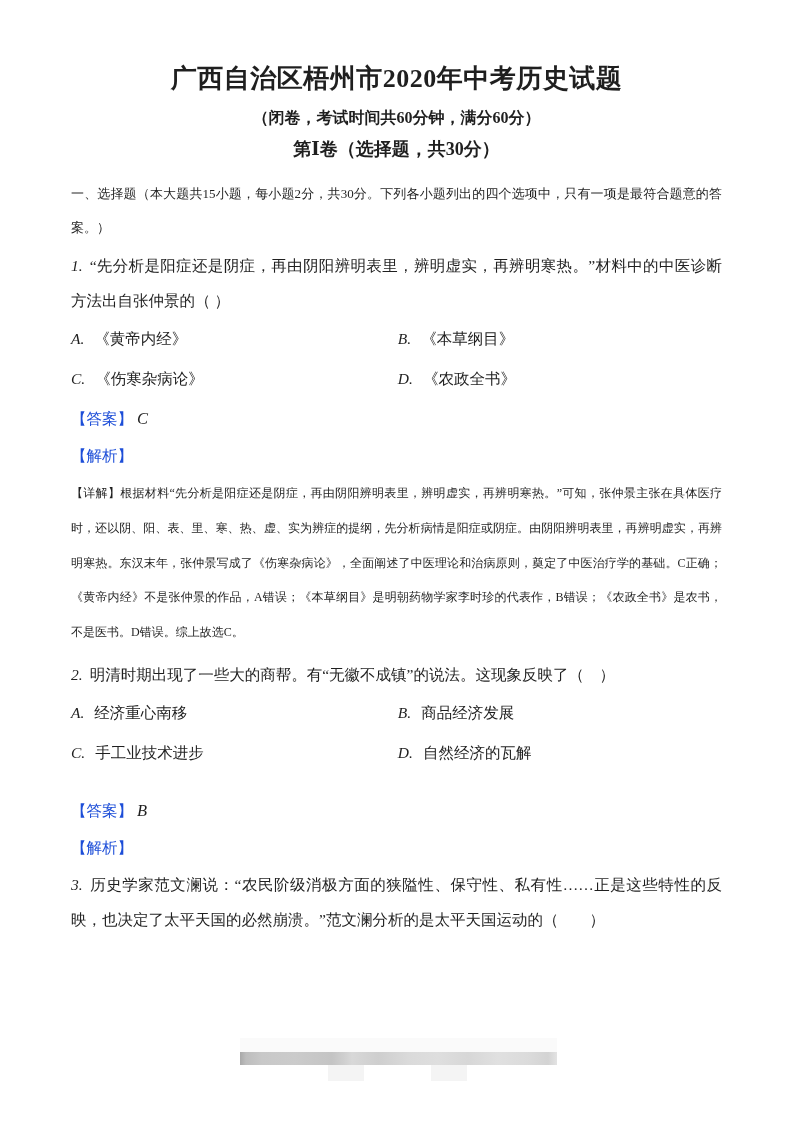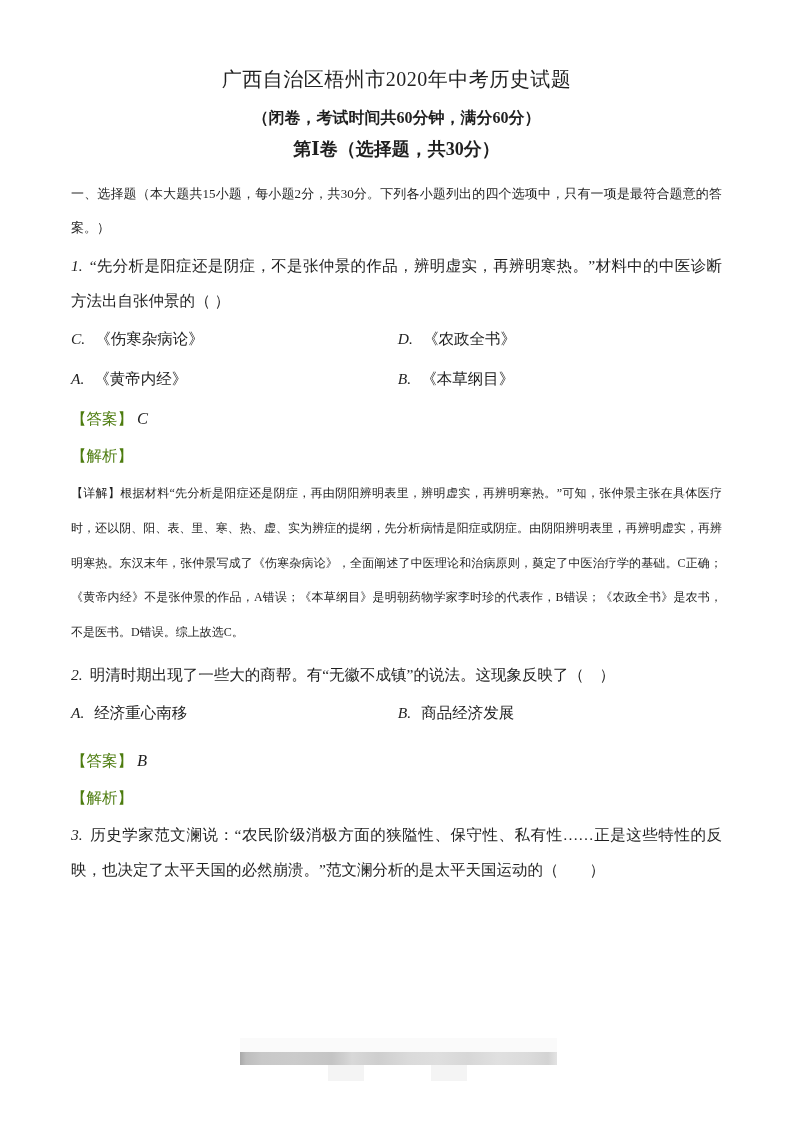--- a/index.html
+++ b/index.html
@@ -10,21 +10,21 @@
     overflow: hidden;
     font-family: "Liberation Serif", "DejaVu Serif", serif;
     color: #1f1f1f;
   }
   .doc {
     position: absolute;
     left: 71px; top: 64px;
     width: 651px;
   }
   .title {
-    font-size: 20px; font-weight: normal;
+    font-size: 26px; font-weight: bold;
     text-align: center;
     line-height: 30px;
     margin: 0 0 12px 0;
     letter-spacing: 0.5px;
   }
   .subtitle {
     font-size: 16px; font-weight: bold;
     text-align: center;
     line-height: 24px;
     margin: 0 0 6px 0;
@@ -55,33 +55,33 @@
     margin: 0 0 6px 0;
   }
   .opt-left { width: 50.2%; }
   .opt-right { flex: 1; }
   .opt-letter { font-style: italic; margin-right: 10px; }
   .answer-line, .analysis-line {
     font-size: 15.5px;
     line-height: 34px;
     margin: 0 0 3px 0;
   }
-  .teal { color: #4d7c0f; }
+  .teal { color: #1d4ed8; }
   .answer-letter {
     font-style: italic;
     font-size: 16.5px;
     margin-left: 4px;
   }
   .detail {
     font-size: 12px;
     line-height: 34.8px;
     text-align: justify;
     margin: 0 0 8px 0;
   }
-  .q2-answer { margin-top: 8px; }
+  .q2-answer { margin-top: 24px; }
   .watermark {
     position: absolute;
     left: 240px; top: 1052px;
     width: 317px; height: 13px;
     background: linear-gradient(90deg,
       #a9a9a9 0px, #bdbdbd 6px, #c8c8c8 22px, #cbcbcb 55px,
       #c4c4c4 92px, #cfcfcf 104px, #d8d8d8 112px, #cecece 138px,
       #dadada 168px, #dedede 198px, #d7d7d7 228px, #e0e0e0 258px,
       #dbdbdb 288px, #d3d3d3 308px, #e3e3e3 317px);
   }
@@ -104,42 +104,44 @@
 </head>
 <body>
 
 <div class="doc">
 
   <h1 class="title">广西自治区梧州市2020年中考历史试题</h1>
   <div class="subtitle">（闭卷，考试时间共60分钟，满分60分）</div>
   <div class="section-header">第Ⅰ卷（选择题，共30分）</div>
   <p class="instructions">一、选择题（本大题共15小题，每小题2分，共30分。下列各小题列出的四个选项中，只有一项是最符合题意的答案。）</p>
 
-  <p class="stem"><span class="qnum">1.</span><span>“先分析是阳症还是阴症，不是张仲景的作品，辨明虚实，再辨明寒热。”材料中的中医诊断方法出自张仲景的（  ）</span></p>
+  <p class="stem"><span class="qnum">1.</span><span>“先分析是阳症还是阴症，再由阴阳辨明表里，辨明虚实，再辨明寒热。”材料中的中医诊断方法出自张仲景的（  ）</span></p>
 
+  <div class="opts-row">
+    <span class="opt-left"><span class="opt-letter">A.</span><span>《黄帝内经》</span></span>
+    <span class="opt-right"><span class="opt-letter">B.</span><span>《本草纲目》</span></span>
+  </div>
   <div class="opts-row">
     <span class="opt-left"><span class="opt-letter">C.</span><span>《伤寒杂病论》</span></span>
     <span class="opt-right"><span class="opt-letter">D.</span><span>《农政全书》</span></span>
-  </div>
-  <div class="opts-row">
-    <span class="opt-left"><span class="opt-letter">A.</span><span>《黄帝内经》</span></span>
-    <span class="opt-right"><span class="opt-letter">B.</span><span>《本草纲目》</span></span>
   </div>
 
   <p class="answer-line"><span class="teal">【答案】</span><span class="answer-letter">C</span></p>
   <p class="analysis-line"><span class="teal">【解析】</span></p>
   <p class="detail">【详解】根据材料“先分析是阳症还是阴症，再由阴阳辨明表里，辨明虚实，再辨明寒热。”可知，张仲景主张在具体医疗时，还以阴、阳、表、里、寒、热、虚、实为辨症的提纲，先分析病情是阳症或阴症。由阴阳辨明表里，再辨明虚实，再辨明寒热。东汉末年，张仲景写成了《伤寒杂病论》，全面阐述了中医理论和治病原则，奠定了中医治疗学的基础。C正确；《黄帝内经》不是张仲景的作品，A错误；《本草纲目》是明朝药物学家李时珍的代表作，B错误；《农政全书》是农书，不是医书。D错误。综上故选C。</p>
 
   <p class="stem"><span class="qnum">2.</span><span>明清时期出现了一些大的商帮。有“无徽不成镇”的说法。这现象反映了（　）</span></p>
 
   <div class="opts-row">
     <span class="opt-left"><span class="opt-letter">A.</span><span>经济重心南移</span></span>
     <span class="opt-right"><span class="opt-letter">B.</span><span>商品经济发展</span></span>
   </div>
   <div class="opts-row">
+    <span class="opt-left"><span class="opt-letter">C.</span><span>手工业技术进步</span></span>
+    <span class="opt-right"><span class="opt-letter">D.</span><span>自然经济的瓦解</span></span>
   </div>
 
   <p class="answer-line q2-answer"><span class="teal">【答案】</span><span class="answer-letter">B</span></p>
   <p class="analysis-line"><span class="teal">【解析】</span></p>
 
   <p class="stem"><span class="qnum">3.</span><span>历史学家范文澜说：“农民阶级消极方面的狭隘性、保守性、私有性……正是这些特性的反映，也决定了太平天国的必然崩溃。”范文澜分析的是太平天国运动的（　　）</span></p>
 
 </div>
 
 <div class="watermark"></div>

